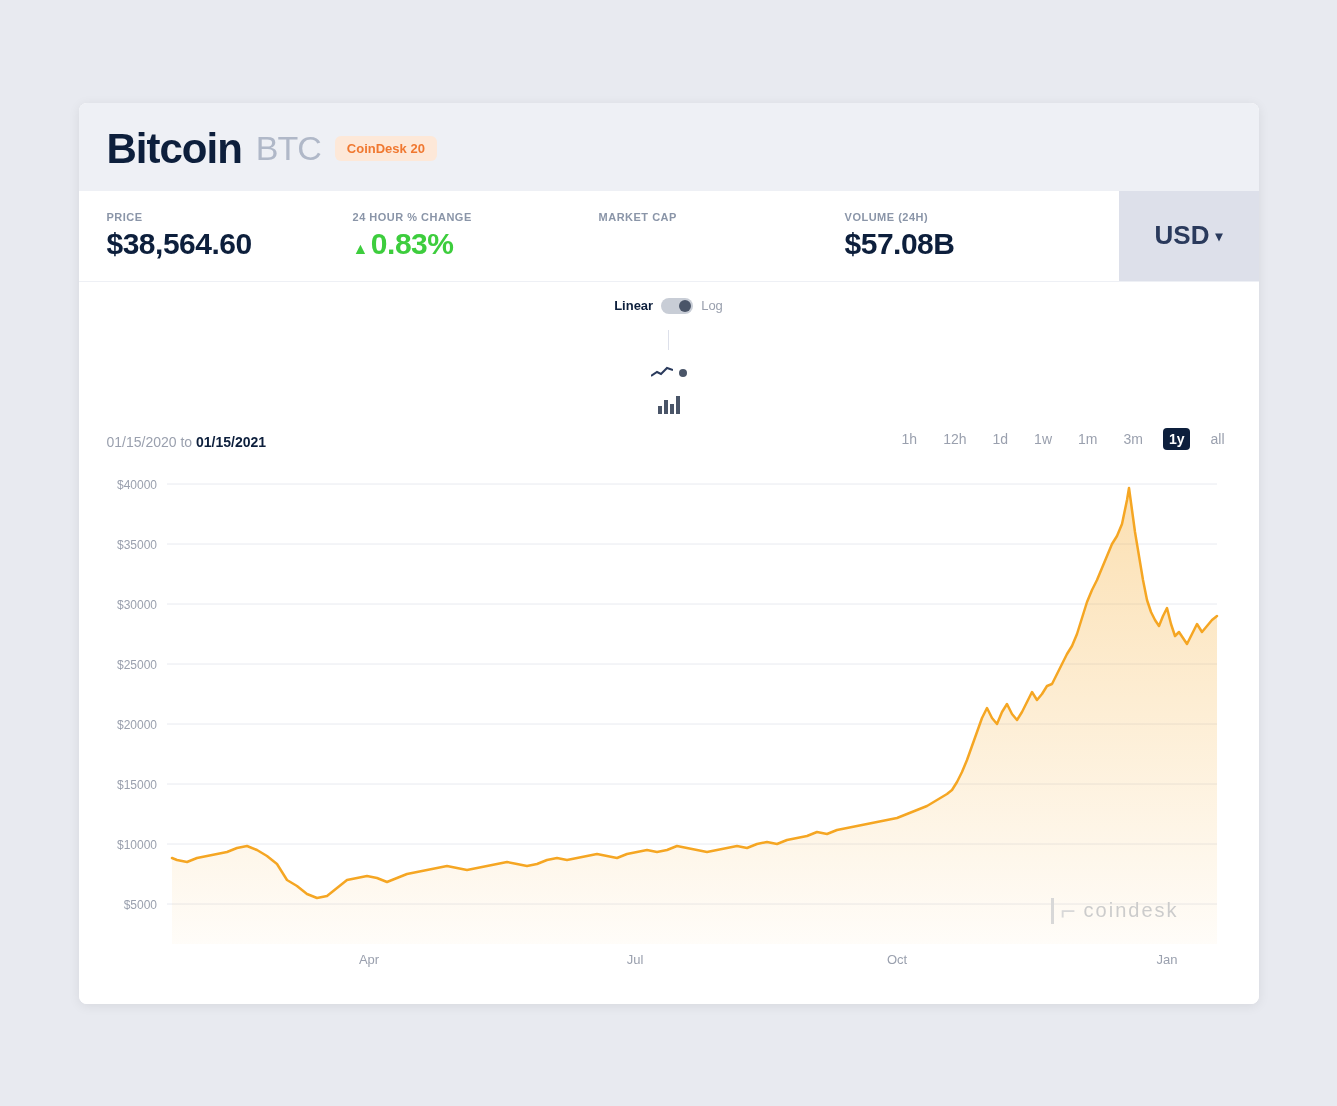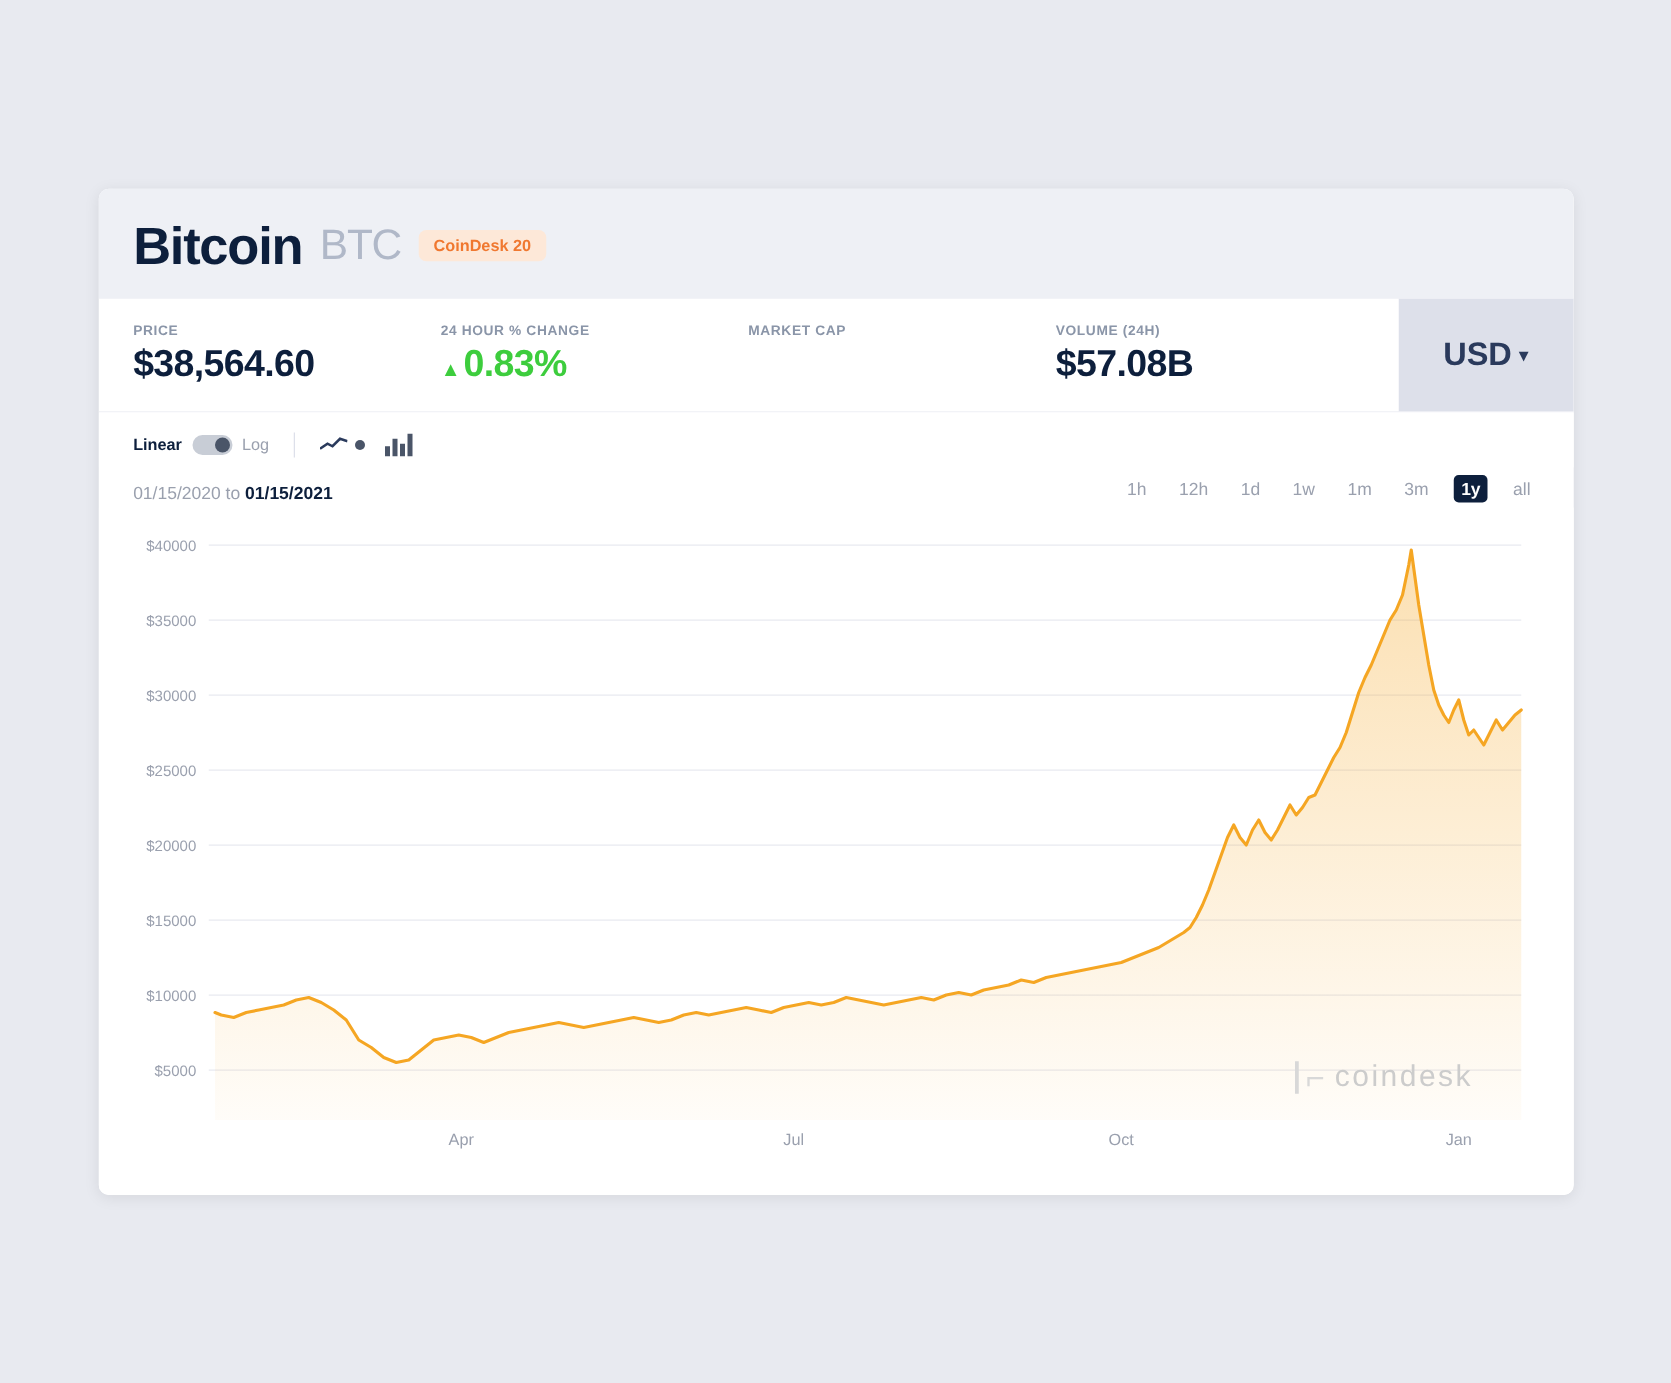--- a/index.html
+++ b/index.html
@@ -100,20 +100,21 @@
     .currency-caret {
       font-size: 14px;
       color: #2a3a5c;
     }
     .chart-controls {
       padding: 16px 28px 8px 28px;
       display: flex;
       align-items: center;
       gap: 16px;
       background: #fff;
+      flex-direction: column;
     }
     .toggle-group {
       display: flex;
       align-items: center;
       gap: 8px;
     }
     .toggle-label {
       font-size: 13px;
       font-weight: 600;
       color: #0d1f3c;
@@ -387,16 +388,16 @@
         L 950,210 L 955,200 L 960,190 L 965,182 L 970,170 L 975,154 L 980,138
         L 985,126 L 990,116 L 995,104 L 1000,92 L 1005,80 L 1010,72 L 1015,60 L 1020,36 L 1022,24
         L 1025,46 L 1028,68 L 1032,92 L 1036,116 L 1040,136 L 1044,148 L 1048,156 L 1052,162
         L 1056,152 L 1060,144 L 1064,160 L 1068,172 L 1072,168 L 1076,174 L 1080,180 L 1085,170
         L 1090,160 L 1095,168 L 1100,162 L 1105,156 L 1110,152
       " fill="none" stroke="#f5a623" stroke-width="2.5" stroke-linejoin="round" stroke-linecap="round"></path>
     </svg>
 
     <div class="coindesk-watermark">
       <span style="font-size:26px; color:#d8d8d8; font-weight:300; border-left: 3px solid #d8d8d8; padding-left:6px; line-height:1;">⌐</span>
-      <span style="font-size:24px; color:#ccc; font-weight:300; letter-spacing:2px;">coindesk</span>
+      <span style="font-size:20px; color:#ccc; font-weight:300; letter-spacing:2px;">coindesk</span>
     </div>
   </div>
 </div>
 
 </body></html>

